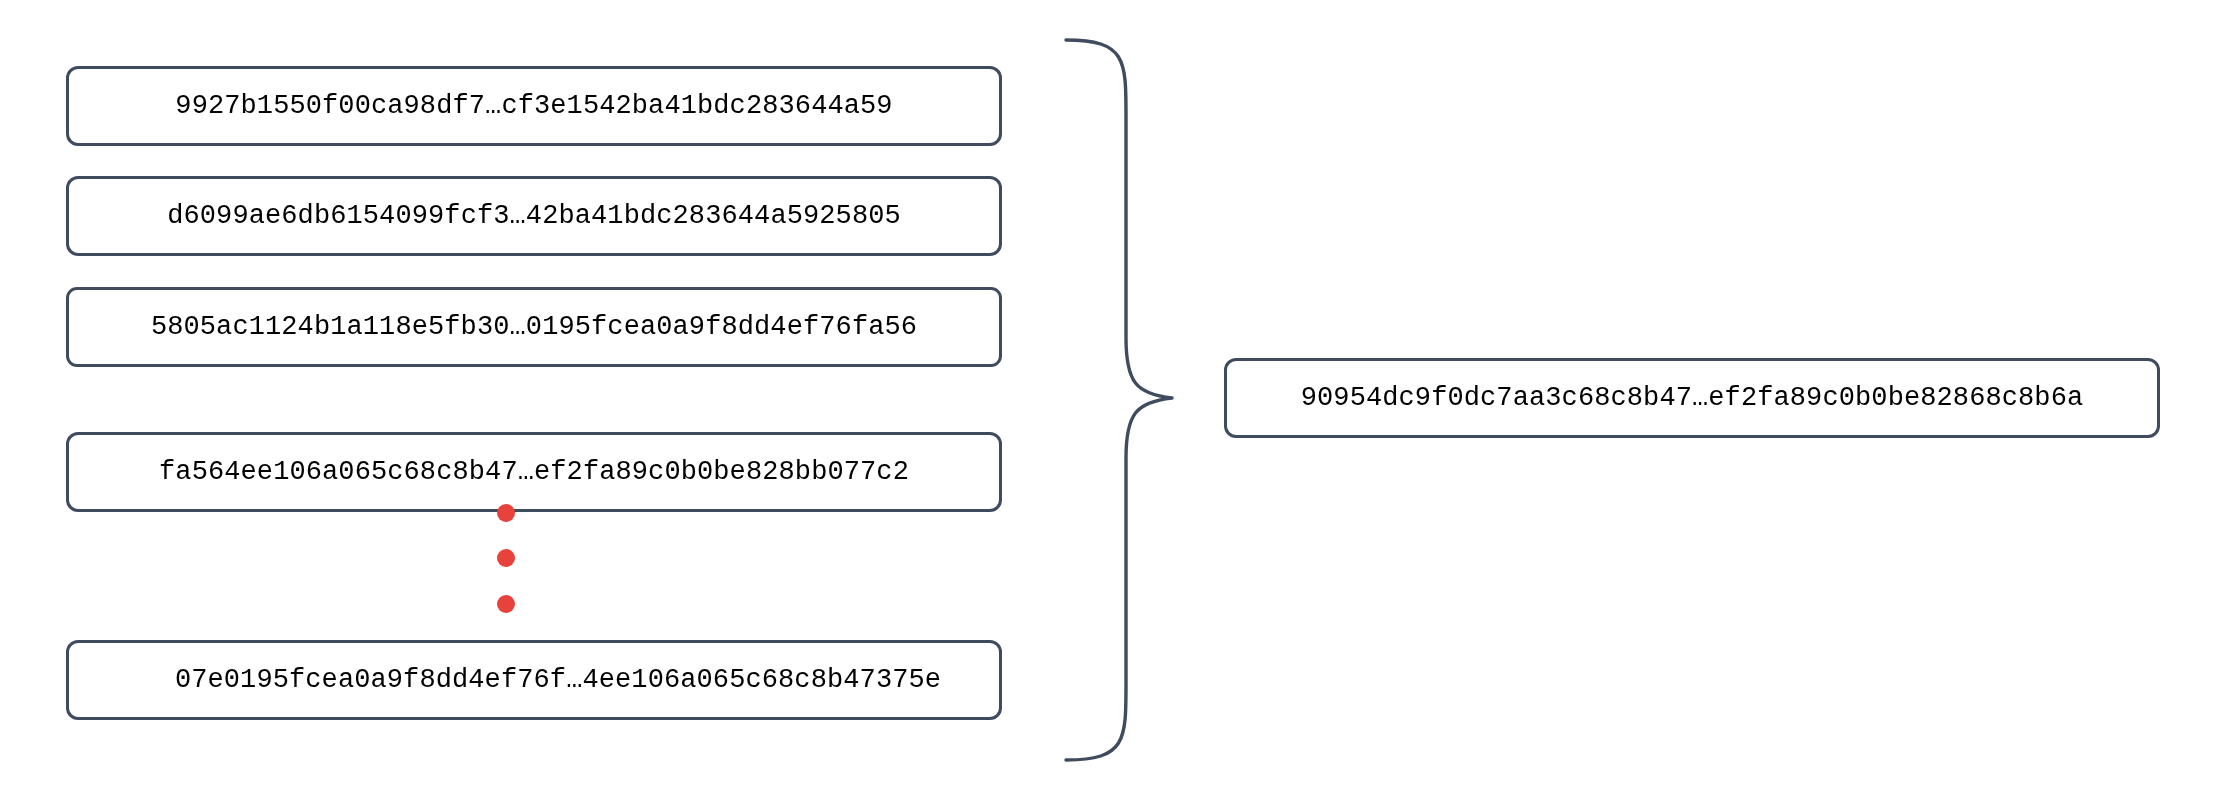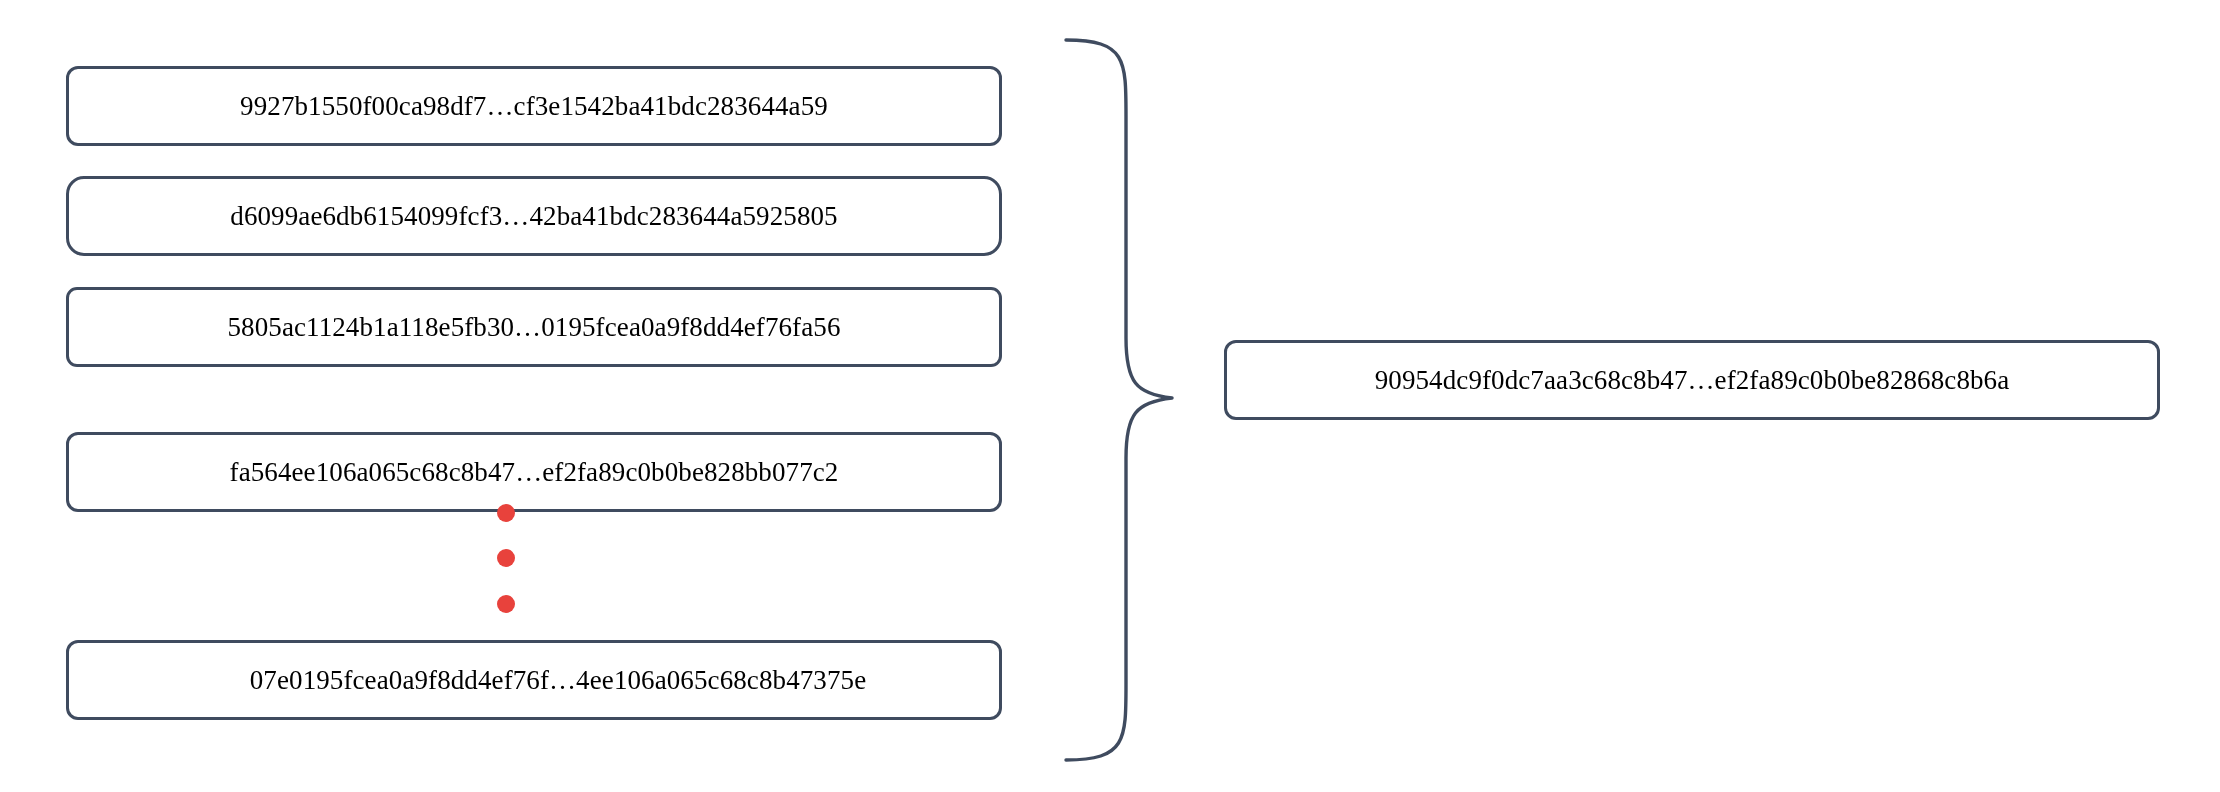--- a/index.html
+++ b/index.html
@@ -27,41 +27,41 @@
   .hash-box {
     position: absolute;
     background: #ffffff;
     border: 3px solid #3f4b5f;
     border-radius: 12px;
     display: flex;
     align-items: center;
     justify-content: center;
     color: #000000;
     font-size: 27px;
-    font-family: Liberation Serif, serif;
+    font-family: Liberation Mono, monospace;
     font-weight: 400;
     letter-spacing: 0.1px;
     white-space: nowrap;
   }
 
   .input-box {
     left: 66px;
     width: 936px;
     height: 80px;
   }
 
   .input-box.i0 { top: 66px; }
-  .input-box.i1 { top: 176px; border-radius: 18px; }
+  .input-box.i1 { top: 176px; }
   .input-box.i2 { top: 287px; border-radius: 11px; }
   .input-box.i3 { top: 396px; margin-top: 36px; }
   .input-box.i4 { top: 640px; padding-left: 48px; }
 
   .result-box {
     left: 1224px;
-    top: 340px;
+    top: 358px;
     width: 936px;
     height: 80px;
   }
 
   
   .ellipsis-dots {
     position: absolute;
     left: 497px;
     top: 504px;
     width: 20px;

